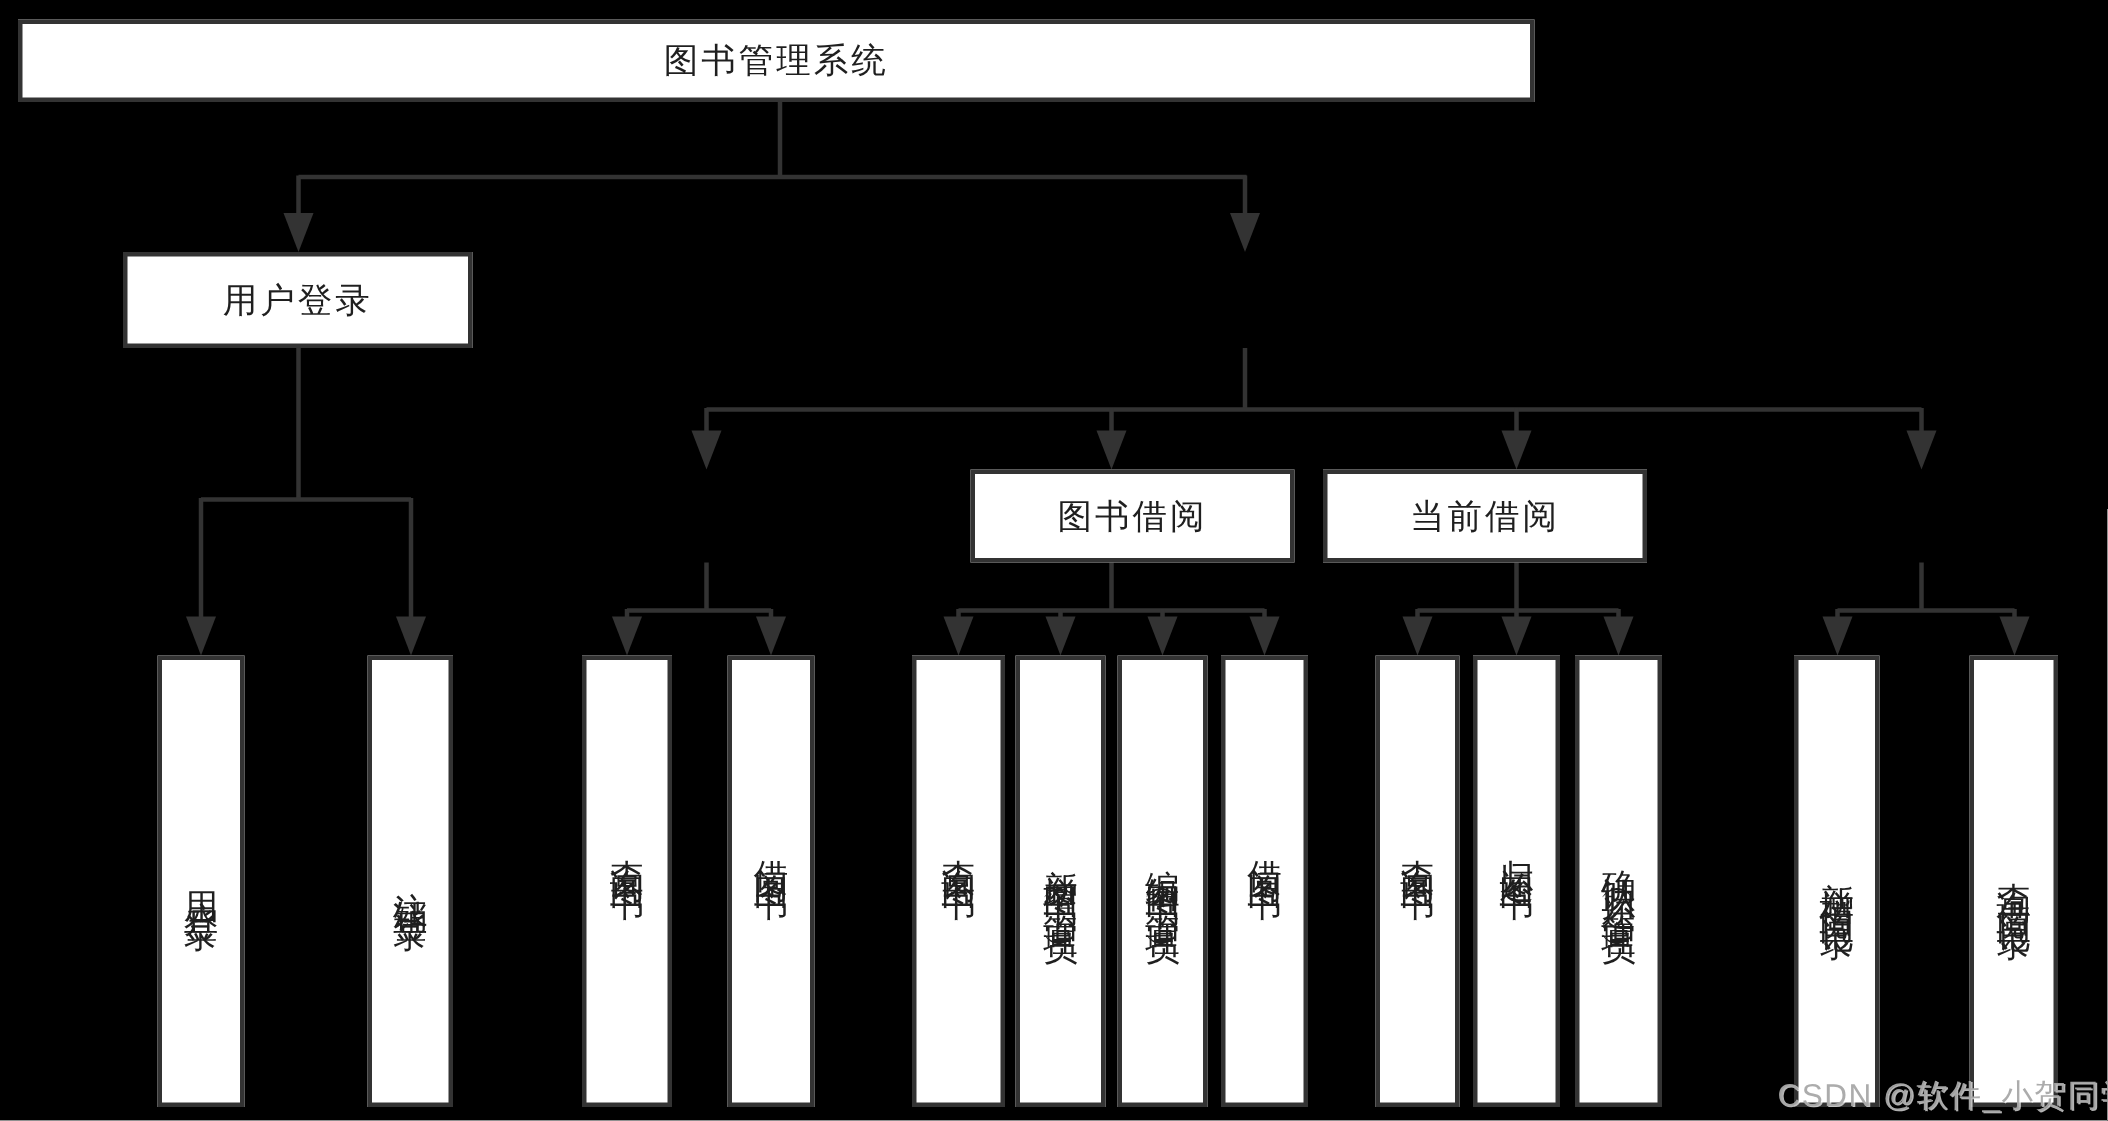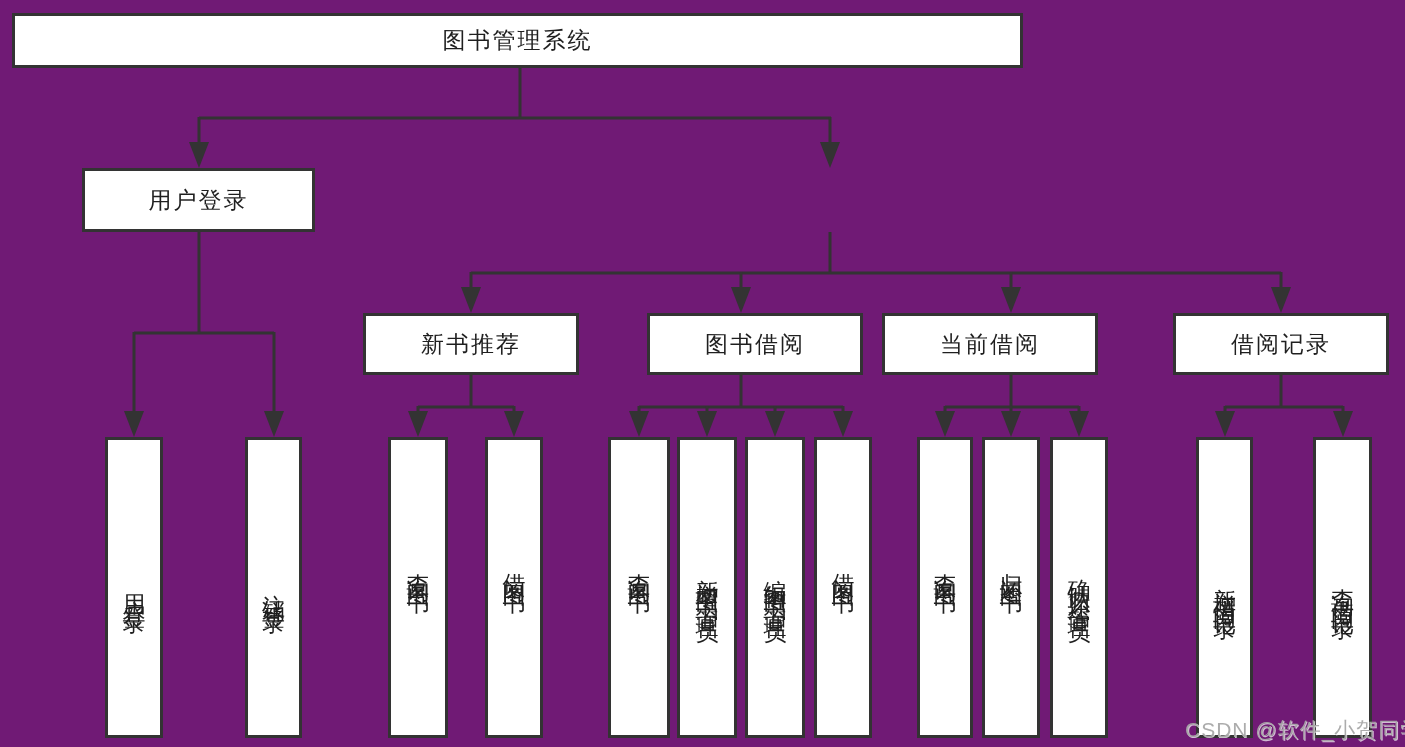--- a/index.html
+++ b/index.html
@@ -1,21 +1,21 @@
 <!DOCTYPE html>
 <html><head>
 <meta charset="utf-8">
 <title>图书管理系统</title>
 <style>
   html, body { margin: 0; padding: 0; background: #ffffff; }
   .stage {
     position: relative;
     width: 1405px;
     height: 747px;
-    background: #701a75;
+    background: #000000;
     font-family: "Liberation Sans", "DejaVu Sans", sans-serif;
     overflow: hidden;
   }
   svg.connectors {
     position: absolute;
     left: 0; top: 0;
     width: 1405px; height: 747px;
     pointer-events: none;
   }
   .node {
@@ -171,32 +171,26 @@
   </svg>
 
   <div class="node node-root">
     <span>图书管理系统</span>
   </div>
 
   <div class="node node-l2a">
     <span>用户登录</span>
   </div>
 
-  <div class="node node-l3 node-l3a">
-    <span>新书推荐</span>
-  </div>
   <div class="node node-l3 node-l3b">
     <span>图书借阅</span>
   </div>
   <div class="node node-l3 node-l3c">
     <span>当前借阅</span>
   </div>
-  <div class="node node-l3 node-l3d">
-    <span>借阅记录</span>
-  </div>
 
   <div class="leaf leaf-u1">
     <span>用户登录</span>
   </div>
   <div class="leaf leaf-u2">
     <span>注销登录</span>
   </div>
 
   <div class="leaf leaf-n1 bias-up">
     <span>查询图书</span>

